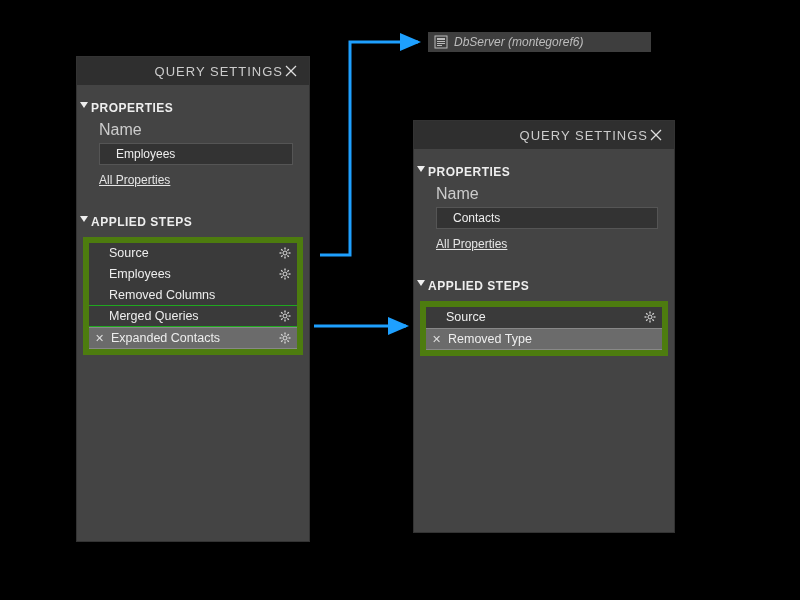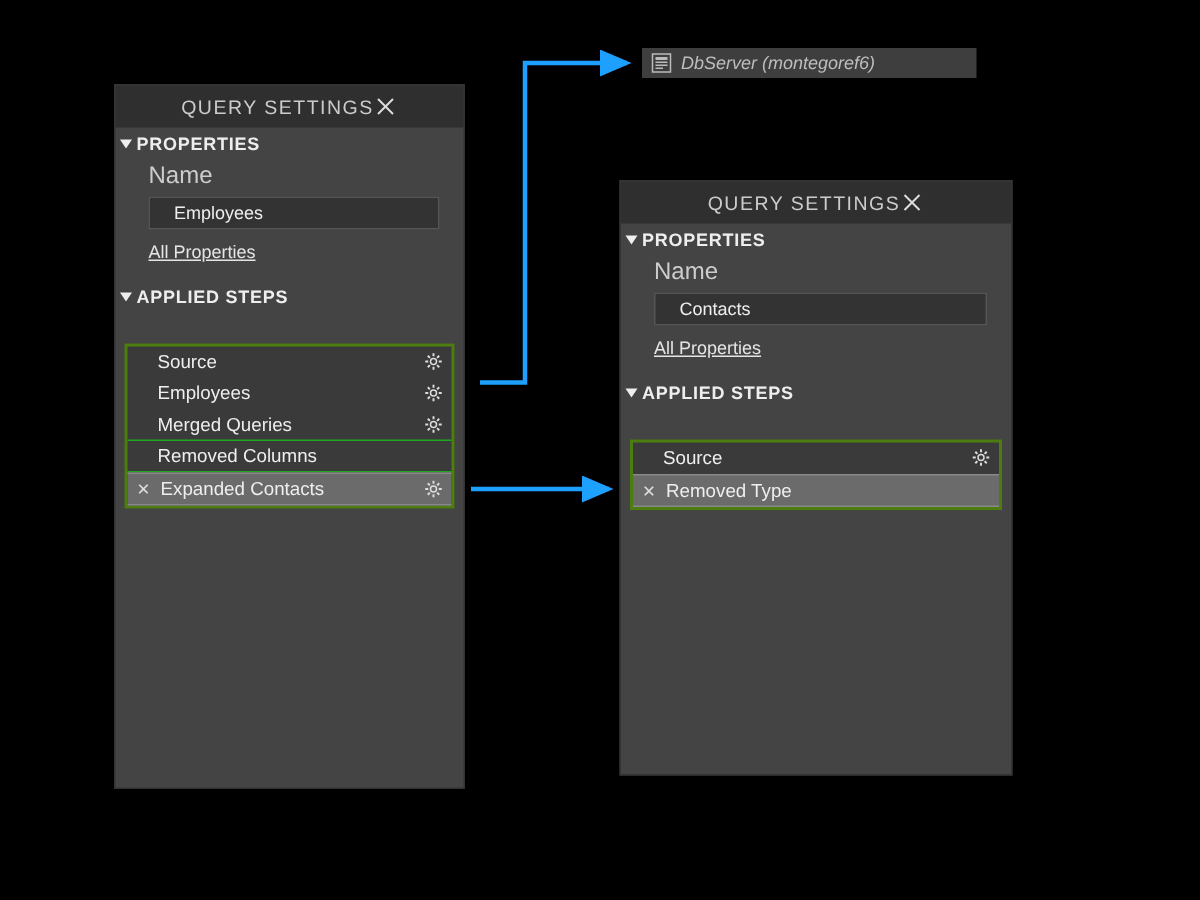--- a/index.html
+++ b/index.html
@@ -14,43 +14,42 @@
     overflow: hidden;
   }
   .panel {
     position: absolute;
     background: #444;
     border: 1px solid #333;
   }
   .panel-header {
     display: flex;
     align-items: center;
-    justify-content: center;
+    justify-content: flex-end;
     padding: 6px 10px 6px 10px;
     background: #2f2f2f;
   }
   .panel-title {
     color: #ccc;
     font-size: 13px;
     letter-spacing: 1px;
   }
   .close-x {
     width: 16px; height: 16px;
     display: flex; align-items: center; justify-content: center;
     color: #ddd; cursor: pointer;
     font-size: 14px;
   }
   .section {
     padding: 6px 10px 8px 10px;
   }
   .section-header {
     display: flex;
-    align-items: center;
     gap: 4px;
-    padding: 4px 8px 4px 4px;
+    padding: 16px 8px 4px 4px;
     font-weight: 600;
     font-size: 12px;
     color: #eee;
     letter-spacing: 0.5px;
   }
   .tri {
     width: 0; height: 0;
     border-top: 4px solid transparent;
     border-bottom: 4px solid transparent;
     border-left: 6px solid #eee;
@@ -73,22 +72,22 @@
   }
   .link {
     display: inline-block;
     margin: 8px 0 4px 12px;
     color: #e5e5e5;
     text-decoration: underline;
     font-size: 12px;
     cursor: pointer;
   }
   .steps {
-    margin: 20px 6px 6px 6px;
-    border: 2px solid #4d7c0f;
+    margin: 4px 6px 6px 6px;
+    border: 6px solid #4d7c0f;
     background: #3a3a3a;
   }
   .step {
     display: flex;
     align-items: center;
     justify-content: space-between;
     padding: 3px 6px 3px 20px;
     border-bottom: 1px solid transparent;
     font-size: 12.5px;
     color: #eee;
@@ -224,43 +223,43 @@
               <line x1="2.2" y1="2.2" x2="3.6" y2="3.6"></line>
               <line x1="8.4" y1="8.4" x2="9.8" y2="9.8"></line>
               <line x1="9.8" y1="2.2" x2="8.4" y2="3.6"></line>
               <line x1="3.6" y1="8.4" x2="2.2" y2="9.8"></line>
             </g>
           </svg>
         </span>
     </div>
     <div class="step sep-below">
       <span class="left">
+          <span>Removed Columns</span>
+        </span>
+      <span></span>
+    </div>
+    <div class="step sep-below">
+      <span class="left">
           <span>Merged Queries</span>
         </span>
       <span class="gear">
           <svg viewBox="0 0 12 12">
             <circle cx="6" cy="6" r="2" fill="none" stroke="#ddd" stroke-width="1"></circle>
             <g stroke="#ddd" stroke-width="1.3">
               <line x1="6" y1="0.5" x2="6" y2="2.5"></line>
               <line x1="6" y1="9.5" x2="6" y2="11.5"></line>
               <line x1="0.5" y1="6" x2="2.5" y2="6"></line>
               <line x1="9.5" y1="6" x2="11.5" y2="6"></line>
               <line x1="2.2" y1="2.2" x2="3.6" y2="3.6"></line>
               <line x1="8.4" y1="8.4" x2="9.8" y2="9.8"></line>
               <line x1="9.8" y1="2.2" x2="8.4" y2="3.6"></line>
               <line x1="3.6" y1="8.4" x2="2.2" y2="9.8"></line>
             </g>
           </svg>
         </span>
-    </div>
-    <div class="step sep-below">
-      <span class="left">
-          <span>Removed Columns</span>
-        </span>
-      <span></span>
     </div>
     <div class="step selected">
       <span class="left">
           <span class="xmark">✕</span>
           <span>Expanded Contacts</span>
         </span>
       <span class="gear">
           <svg viewBox="0 0 12 12">
             <circle cx="6" cy="6" r="2" fill="none" stroke="#ddd" stroke-width="1"></circle>
             <g stroke="#ddd" stroke-width="1.3">

